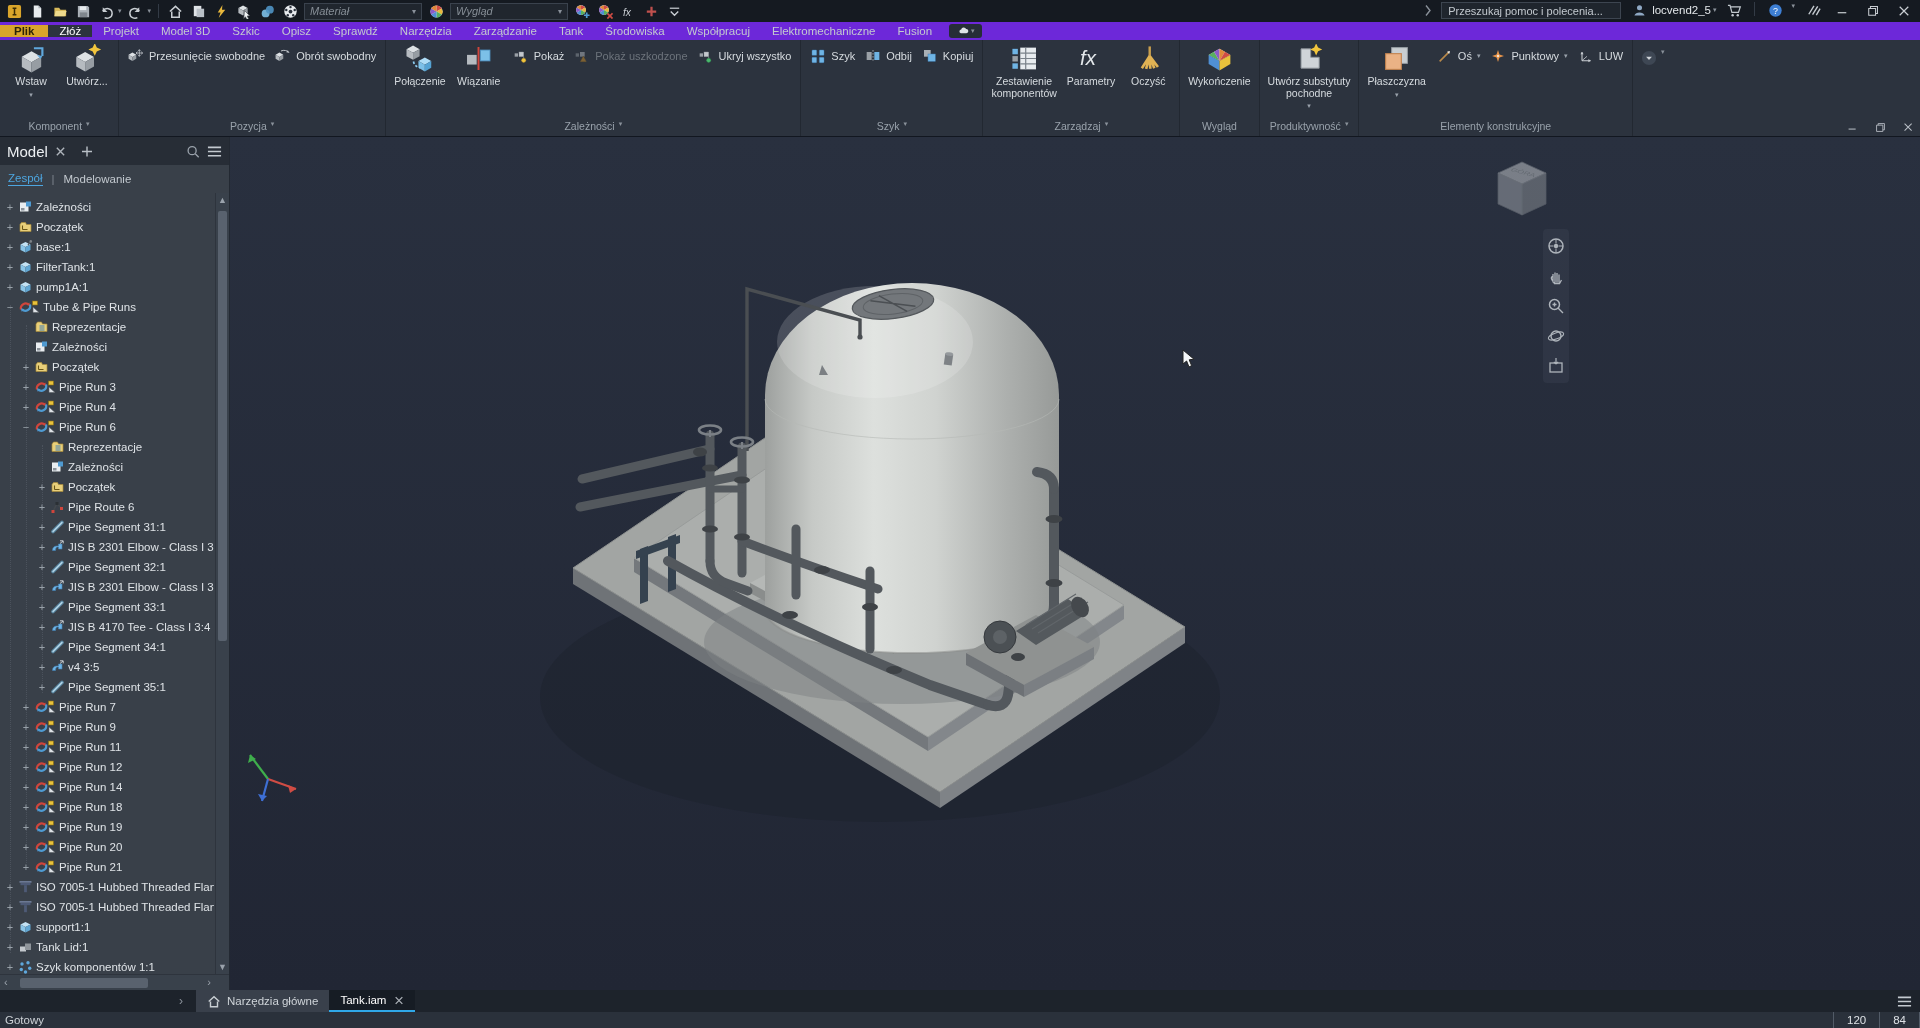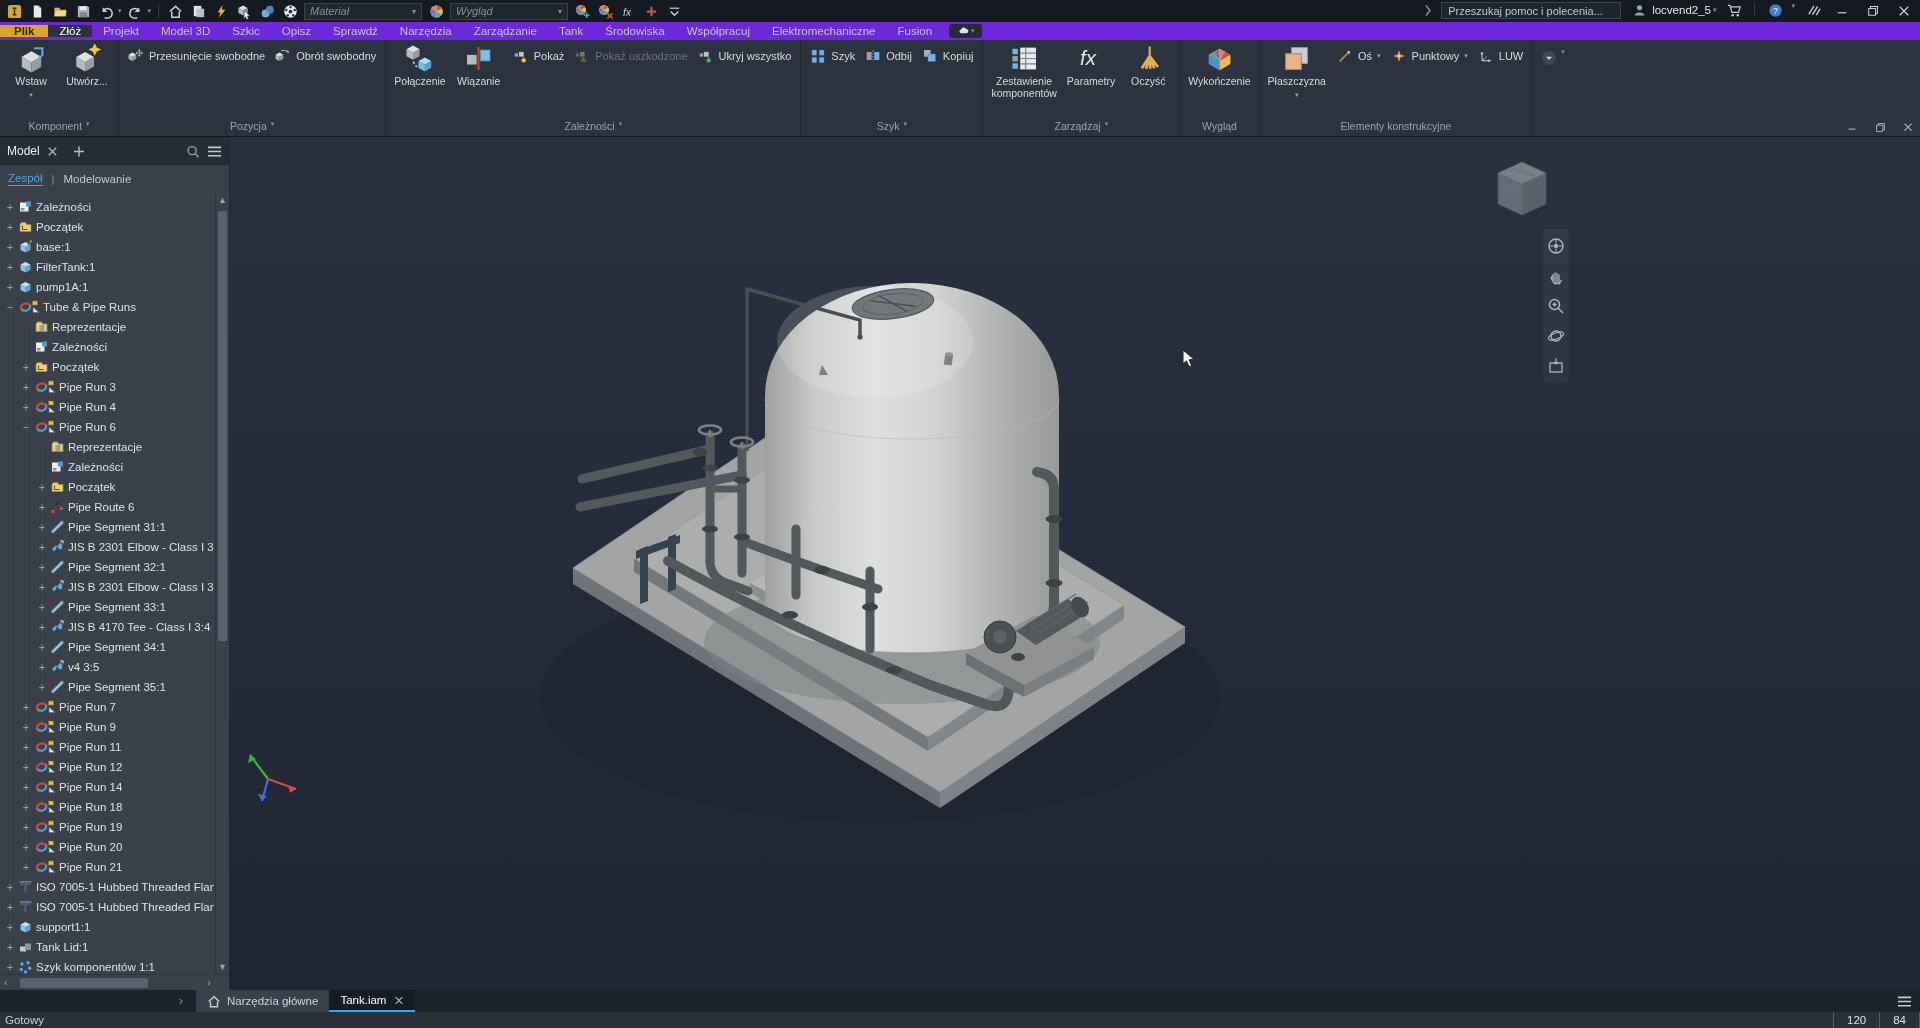--- a/index.html
+++ b/index.html
@@ -45,21 +45,21 @@
 .srow.disabled{color:#6c737b}
 .srow.disabled .ic{opacity:.45}
 #ribbon-extra{display:flex;align-items:flex-start;padding:8px 6px;gap:4px}
 #ribbon-extra .ic{width:20px;height:20px}
 #docwinctl{position:absolute;top:119px;right:4px;height:17px;display:flex;gap:12px;align-items:center;z-index:5}
 #docwinctl .winbtn{width:16px;height:15px}
 #docwinctl svg{width:11px;height:11px}
 
 #browser{position:absolute;top:137px;left:0;width:230px;height:853px;background:#394049;border-right:1px solid #232932;display:flex;flex-direction:column}
 #bstrip{height:28px;background:#272d36;display:flex;align-items:center;padding:0 7px;gap:7px;flex:none}
-#bstrip .mtab{display:flex;align-items:center;gap:7px;color:#eceff2;font-size:12px}
+#bstrip .mtab{display:flex;align-items:center;gap:7px;color:#eceff2;font-size:15px}
 #bstrip .xi{width:11px;height:11px}
 #bstrip .pi{width:12px;height:12px;margin-left:8px}
 #bstrip .spacer{flex:1}
 #bstrip .si{width:14px;height:14px}
 #bstrip .hi{width:15px;height:13px}
 #bsubtabs{height:28px;display:flex;align-items:center;padding:0 8px;gap:9px;font-size:11.5px;flex:none}
 .subtab{color:#c3c9cf;padding-bottom:1px}
 .subtab.active{color:#4da6e0;border-bottom:1px solid #4da6e0}
 .subdiv{color:#7d858d}
 #btree{position:relative;flex:1;overflow:hidden}
@@ -567,20 +567,33 @@
               <polygon points="21,9 12,14 12,22 21,16.5" fill="#e8c23c"></polygon>
             </svg></span><span>Wykończenie</span></div>
       </div>
       <div class="panel-label">
         <span>Wygląd</span>
       </div>
     </div>
     <div class="panel">
       <div class="panel-body">
         <div class="bigbtn"><span class="ic"><svg viewBox="0 0 24 24" xmlns="http://www.w3.org/2000/svg">
+              <path d="M5,4 h8 v7 h7 v9 H5z" fill="#cfd4d8" stroke="#8f959b" stroke-width=".8"></path>
+              <path transform="translate(17.5,4.5) scale(1)" d="M0,-5 L1.6,-1.6 5,0 1.6,1.6 0,5 -1.6,1.6 -5,0 -1.6,-1.6z" fill="#f2c53d"></path>
+            </svg></span><span>Utwórz substytuty
+pochodne</span><span class="arr">▾</span></div>
+      </div>
+      <div class="panel-label">
+        <span>Produktywność</span>
+        <span class="arr">▾</span>
+      </div>
+    </div>
+    <div class="panel">
+      <div class="panel-body">
+        <div class="bigbtn"><span class="ic"><svg viewBox="0 0 24 24" xmlns="http://www.w3.org/2000/svg">
               <rect x="8" y="3" width="13" height="13" fill="#c9ced2" stroke="#9aa0a6" stroke-width=".8"></rect>
               <rect x="3" y="8" width="13" height="13" fill="#eab285" stroke="#c2824e" stroke-width=".9"></rect>
             </svg></span><span>Płaszczyzna</span><span class="arr">▾</span></div>
         <div class="stack">
           <div class="srow">
             <span class="ic">
               <svg viewBox="0 0 24 24" xmlns="http://www.w3.org/2000/svg">
                 <line x1="4" y1="20" x2="18.5" y2="5.5" stroke="#b9894a" stroke-width="2.4"></line>
                 <path d="M19.5,4.5 l-4.5,1.2 3.3,3.3z" fill="#e4e8eb"></path>
               </svg>

